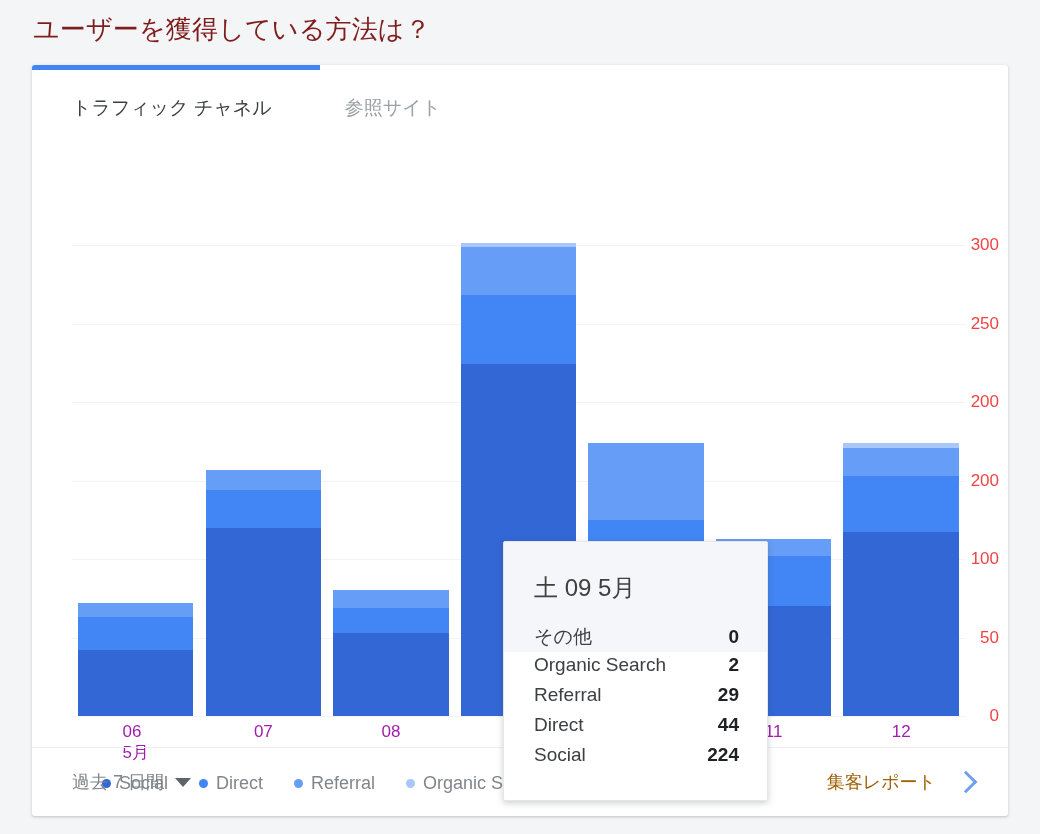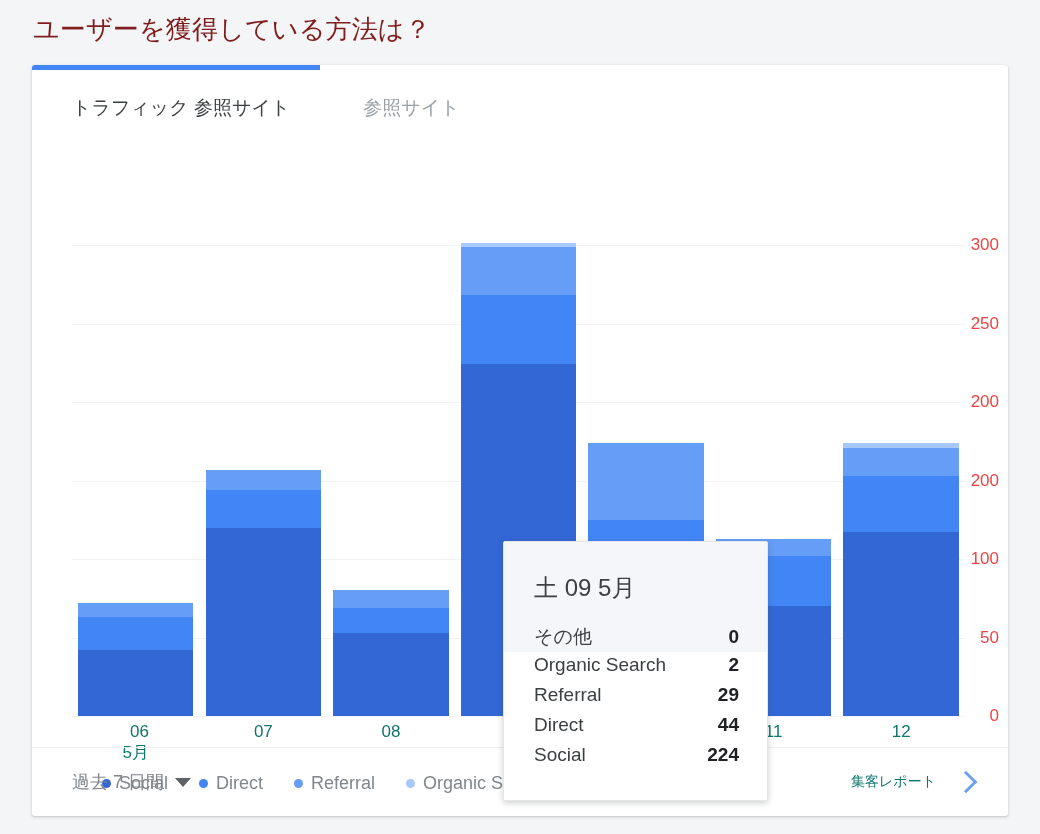--- a/index.html
+++ b/index.html
@@ -65,21 +65,21 @@
     position:absolute;left:40px;top:95px;width:893px;height:471px;
   }
   .bar{
     position:absolute;bottom:0;display:flex;flex-direction:column-reverse;
   }
   .seg{width:100%;}
   .xlabels{
     position:absolute;left:40px;top:571px;width:893px;height:48px;
   }
   .xlabel{
-    position:absolute;font-size:17px;color:#0f766e;text-align:right;
+    position:absolute;font-size:17px;color:#a21caf;text-align:left;
     transform:translateX(-50%);white-space:nowrap;line-height:21px;
   }
   .xlabel .sub{display:block;}
 
   
   .legend{
     position:absolute;left:70px;top:706px;display:flex;align-items:center;
   }
   .legend-item{display:flex;align-items:center;margin-right:31px;cursor:pointer;}
   .legend-dot{width:9px;height:9px;border-radius:50%;margin-right:8px;flex:0 0 auto;}
@@ -95,21 +95,21 @@
     margin-left:40px;display:flex;align-items:center;cursor:pointer;
     font-size:18px;color:#80868b;white-space:nowrap;
   }
   .caret{
     width:0;height:0;margin-left:11px;
     border-left:8px solid transparent;border-right:8px solid transparent;
     border-top:9px solid #5f6368;
   }
   .report-link{
     margin-right:34px;display:flex;align-items:center;cursor:pointer;
-    font-size:14px;color:#0f766e;white-space:nowrap;
+    font-size:18px;color:#a16207;white-space:nowrap;
   }
   .chev{
     margin-left:22px;width:13px;height:13px;
     border-right:3px solid #6fa0ef;border-top:3px solid #6fa0ef;
     transform:rotate(45deg);
   }
 
   
   .tooltip{
     position:absolute;left:503px;top:541px;width:265px;height:260px;
@@ -138,21 +138,21 @@
 
 <div class="page">
 
   <div class="page-title">ユーザーを獲得している方法は？</div>
 
   <div class="card">
 
     <div class="tab-indicator"></div>
 
     <div class="tabs">
-      <div class="tab active tab-1">トラフィック 参照サイト</div>
+      <div class="tab active tab-1">トラフィック チャネル</div>
       <div class="tab tab-3">参照サイト</div>
     </div>
 
     <div class="chart-area">
       <div class="plot" id="plot">
           <div class="gridline" style="top: 471px;"></div>
           <div class="gridline" style="top: 392.5px;"></div>
           <div class="gridline" style="top: 314px;"></div>
           <div class="gridline" style="top: 235.5px;"></div>
           <div class="gridline" style="top: 157px;"></div>

